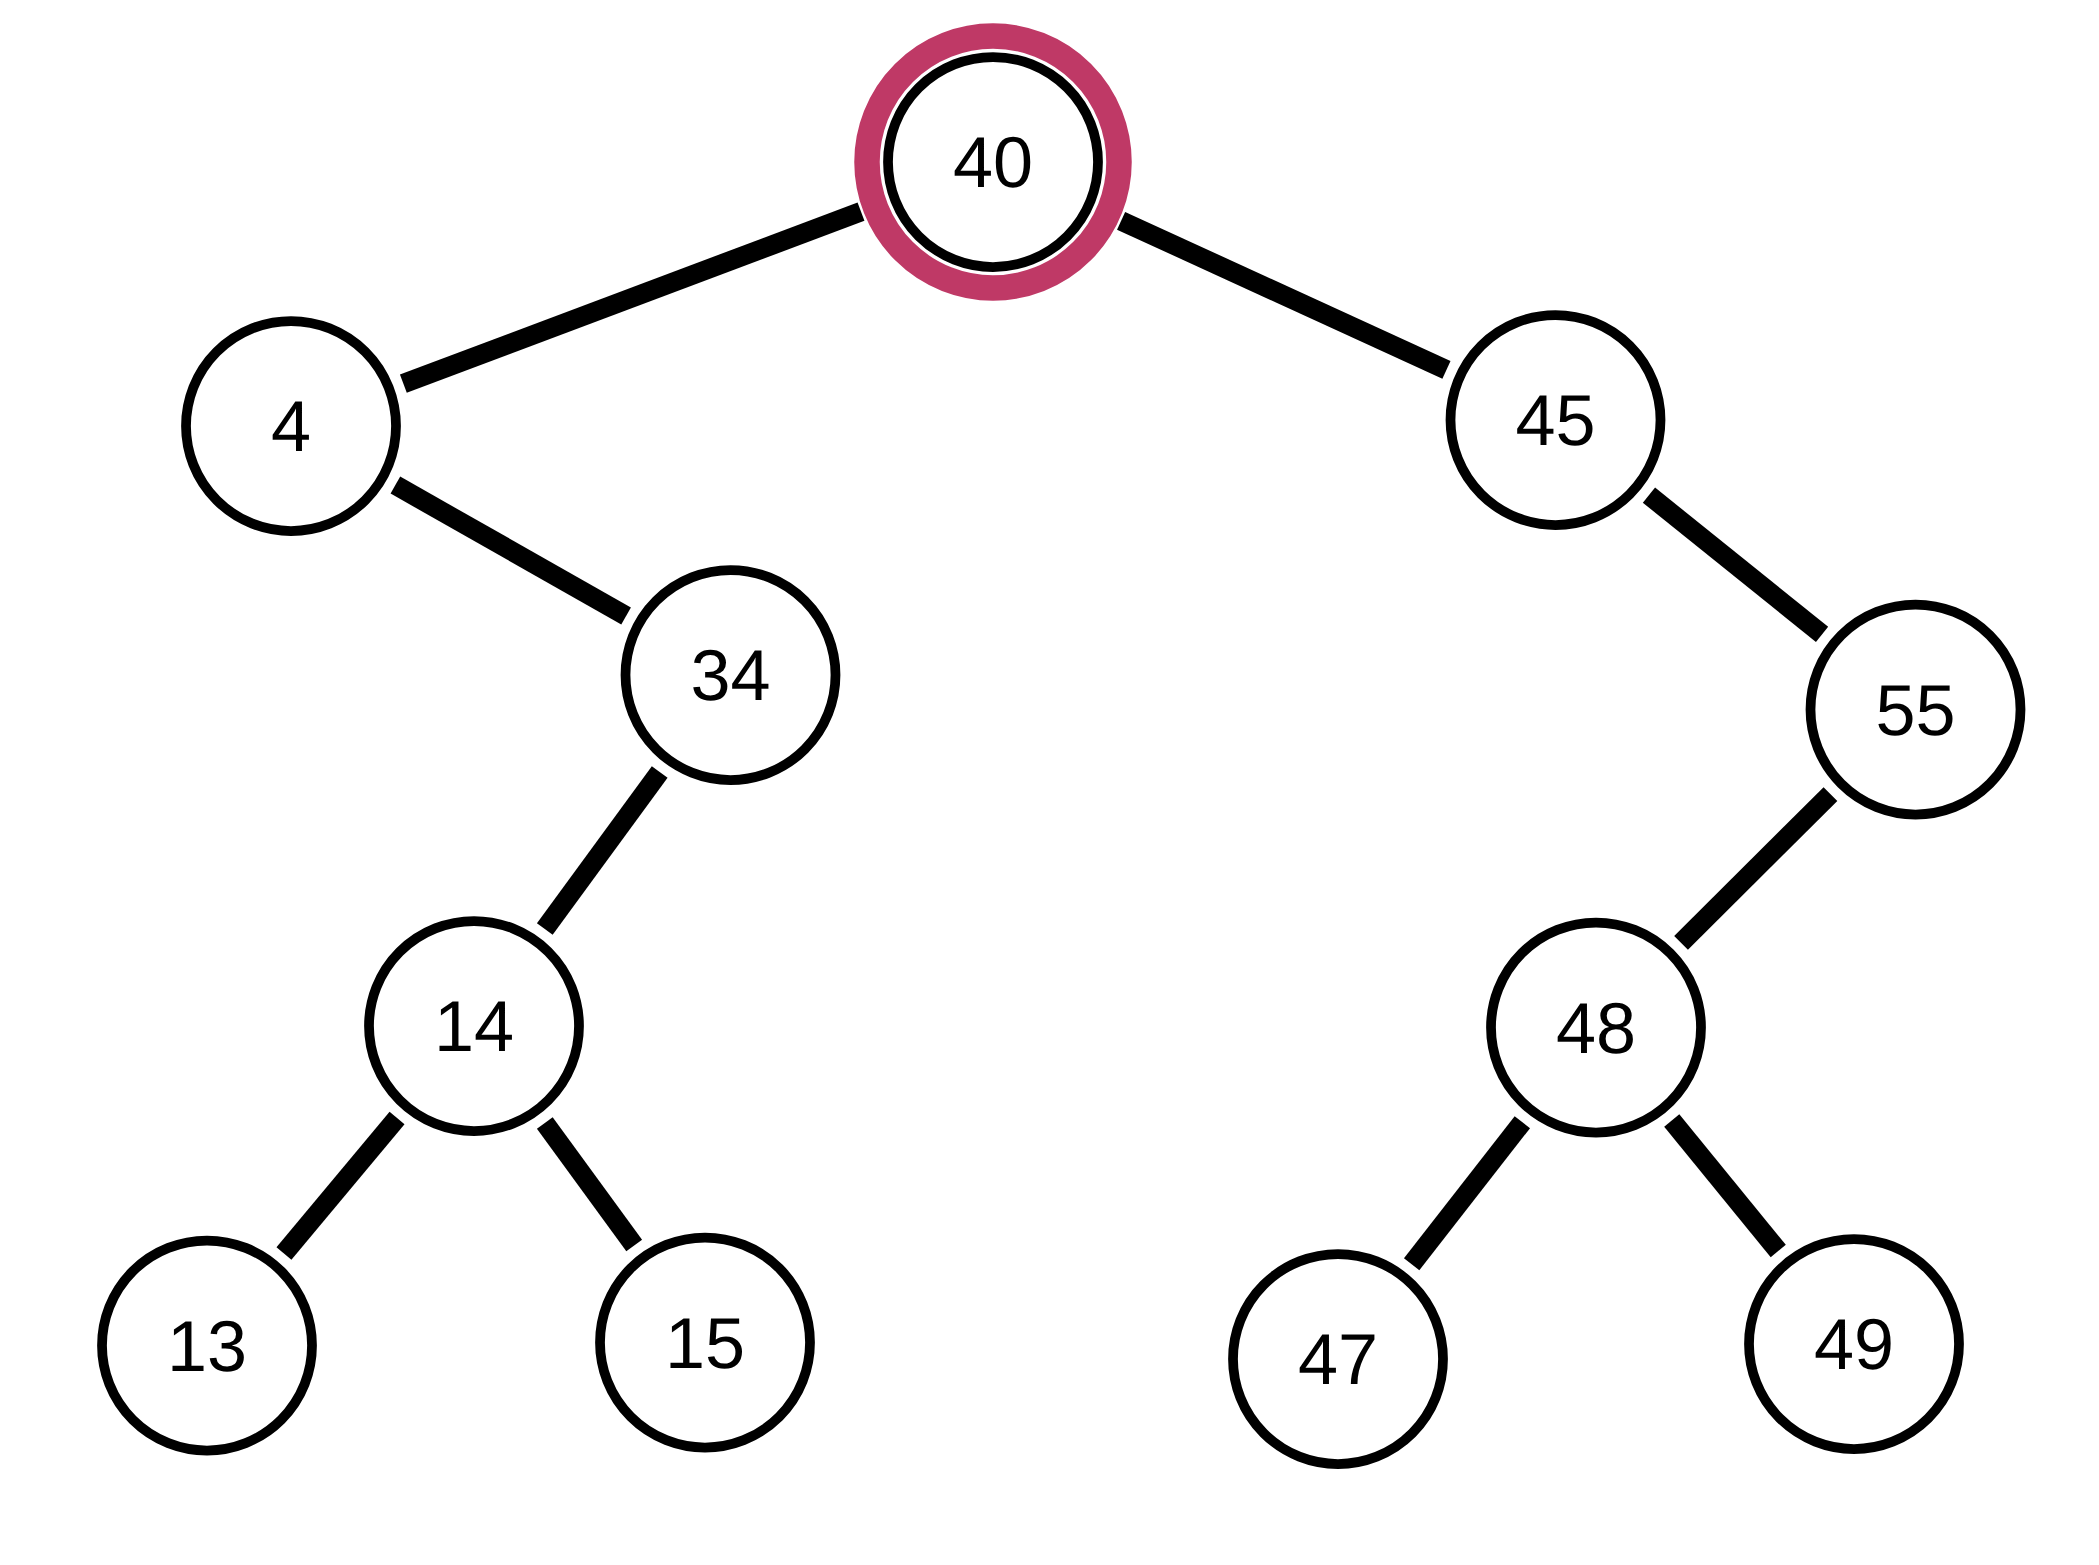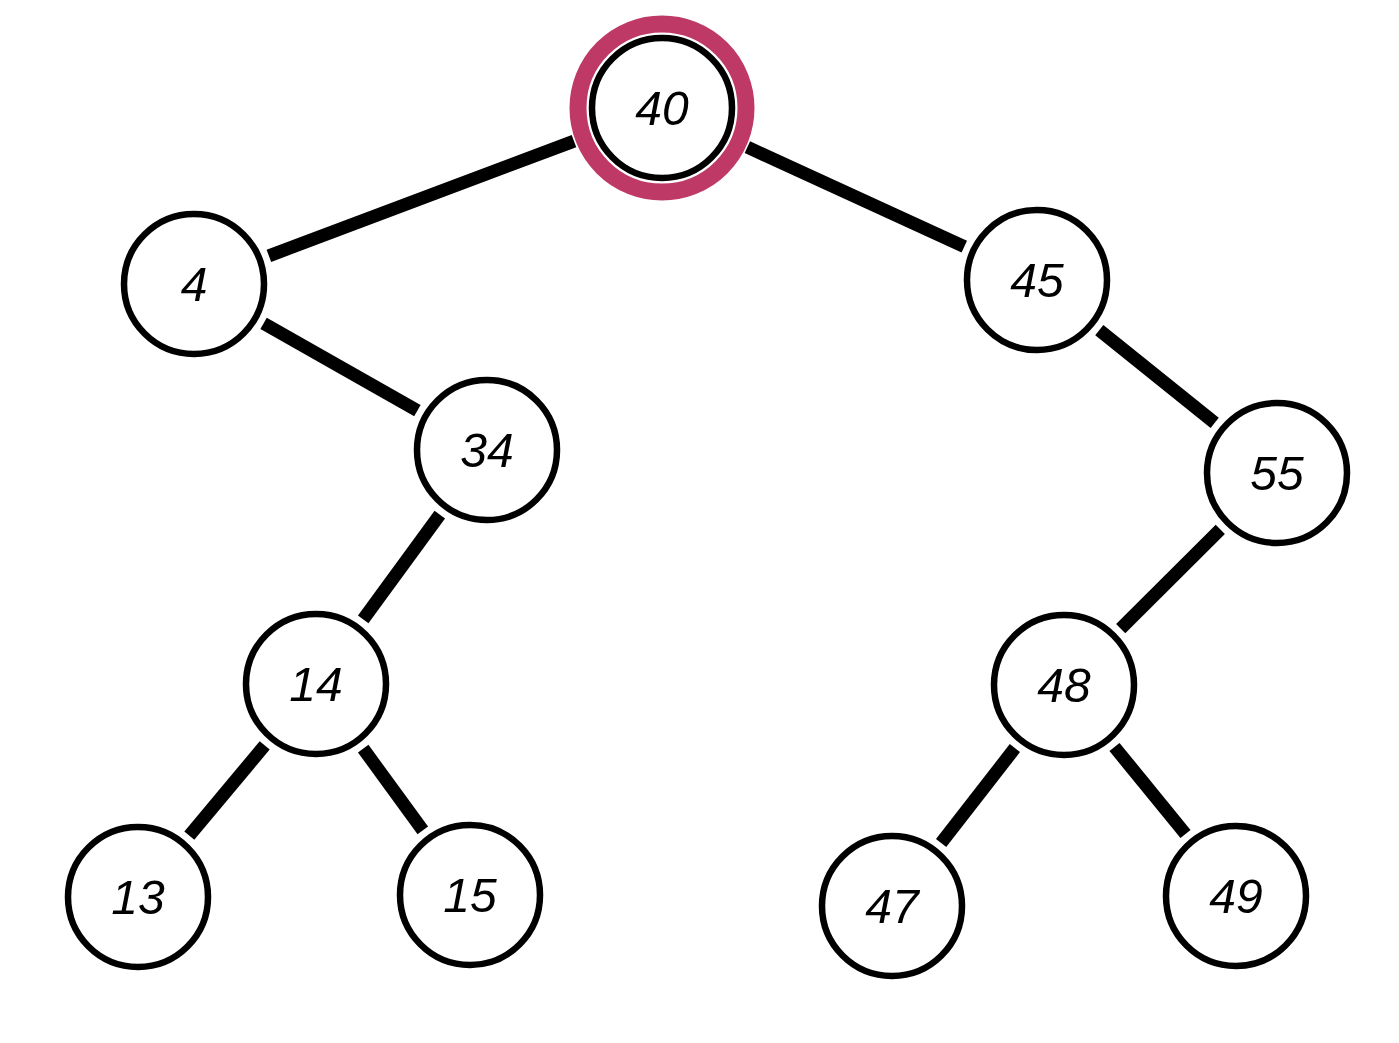--- a/index.html
+++ b/index.html
@@ -5,21 +5,20 @@
   html, body {
     margin: 0;
     padding: 0;
     background: #ffffff;
   }
   .canvas-wrap {
     width: 1399px;
     height: 1043px;
     background: #c4b5fd;
     overflow: hidden;
-    font-style: italic;
   }
   svg {
     display: block;
   }
   text {
     font-family: "Liberation Sans", "DejaVu Sans", sans-serif;
   }
 </style>
 </head>
 <body>

